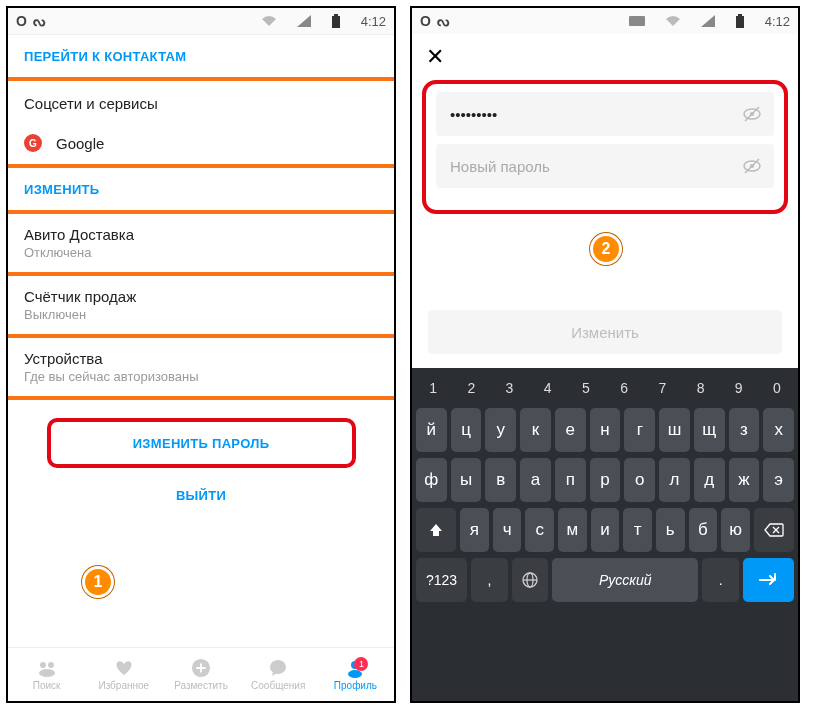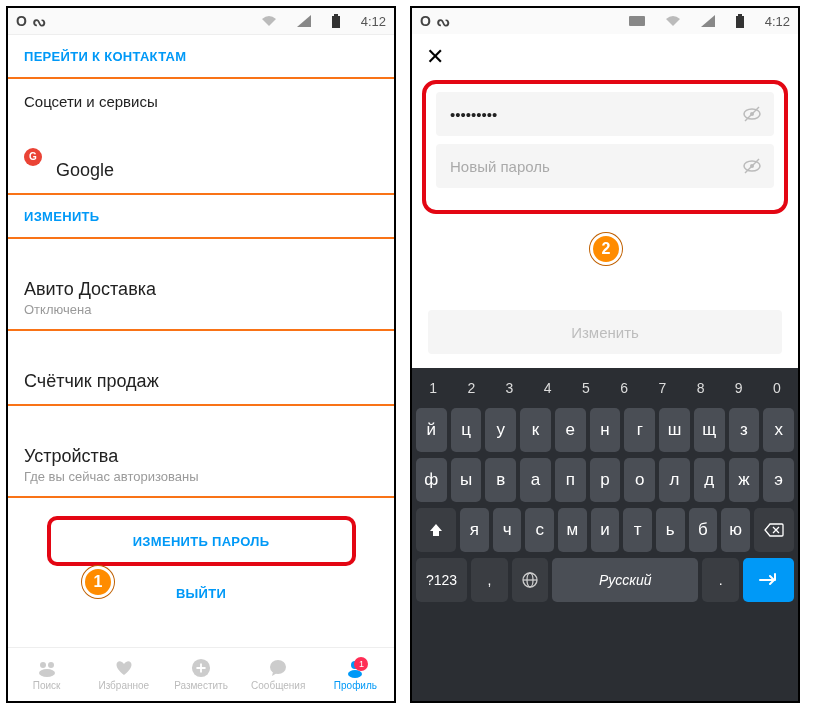--- a/index.html
+++ b/index.html
@@ -6,24 +6,24 @@
 body { background:#fff; }
 .wrap { display:flex; gap:14px; padding:6px; }
 .phone { width:390px; border:2px solid #000; background:#fff; display:flex; flex-direction:column; position:relative; }
 .p1 { height:697px; }
 .p2 { height:697px; }
 .statusbar { height:26px; background:#fafafa; display:flex; align-items:center; padding:0 8px; color:#444; }
 .statusbar .left { display:flex; gap:6px; font-weight:bold; font-size:14px; }
 .statusbar .sp { flex:1; }
 .statusbar .right { display:flex; gap:20px; align-items:center; font-size:13px; color:#555;text-align:right; }
 .link { color:#0099f7; font-weight:700; font-size:13px; letter-spacing:.3px; }
-.row { padding:12px 16px; border-bottom:2px solid #f97316; }
+.row { padding:12px 16px; border-bottom:4px solid #f97316; }
 .hdr { font-weight:400; font-size:15px; color:#222; padding:14px 16px 10px; }
 .sub { color:#9a9a9a; font-size:13px; margin-top:2px; }
-.title { font-size:18px; color:#222;margin-top:28px; }
+.title { font-size:15px; color:#222; }
 .gicon { width:18px; height:18px; border-radius:50%; background:#ea4335; color:#fff; display:inline-flex; align-items:center; justify-content:center; font-size:10px; font-weight:bold; margin-right:14px; }
 .btnrow { padding:18px 16px; text-align:center; }
 .btn-outline { display:inline-block; width:309px; padding:12px 0; border:1px solid #ddd; border-radius:3px; text-align:center; position:relative; }
 .hl { border:4px solid #e30613; border-radius:10px; }
 .navbar { height:54px; border-top:1px solid #eee; display:flex; }
 .navbar .nv { flex:1; display:flex; flex-direction:column; align-items:center; justify-content:center; gap:2px; color:#bbb; font-size:10px; }
 .navbar .nv.active { color:#0099f7; }
 .nvicon { width:20px; height:20px; display:flex; align-items:center; justify-content:center; }
 .badge { position:absolute; margin-left:12px; margin-top:-22px; background:#ff2d55; color:#fff; border-radius:50%; width:14px; height:14px; font-size:9px; display:flex; align-items:center; justify-content:center; }
 .callout { width:32px; height:32px; border-radius:50%; background:#ff8c00; border:3px solid #fff; box-shadow:0 0 0 1px #c06000; color:#fff; font-weight:bold; display:flex; align-items:center; justify-content:center; position:absolute; z-index:10; font-size:16px; }
@@ -91,20 +91,21 @@
     <span class="title">Google</span>
   </div>
   <div class="row"><span class="link">ИЗМЕНИТЬ</span></div>
 
   <div class="row">
         <div class="title">Авито Доставка</div>
         <div class="sub">Отключена</div>
       </div>
   <div class="row">
         <div class="title">Счётчик продаж</div>
+        <div class="sub">Выключен</div>
       </div>
   <div class="row">
         <div class="title">Устройства</div>
         <div class="sub">Где вы сейчас авторизованы</div>
       </div>
 
   <div class="btnrow">
     <div class="btn-outline hl">
       <span class="link">ИЗМЕНИТЬ ПАРОЛЬ</span>
     </div>

